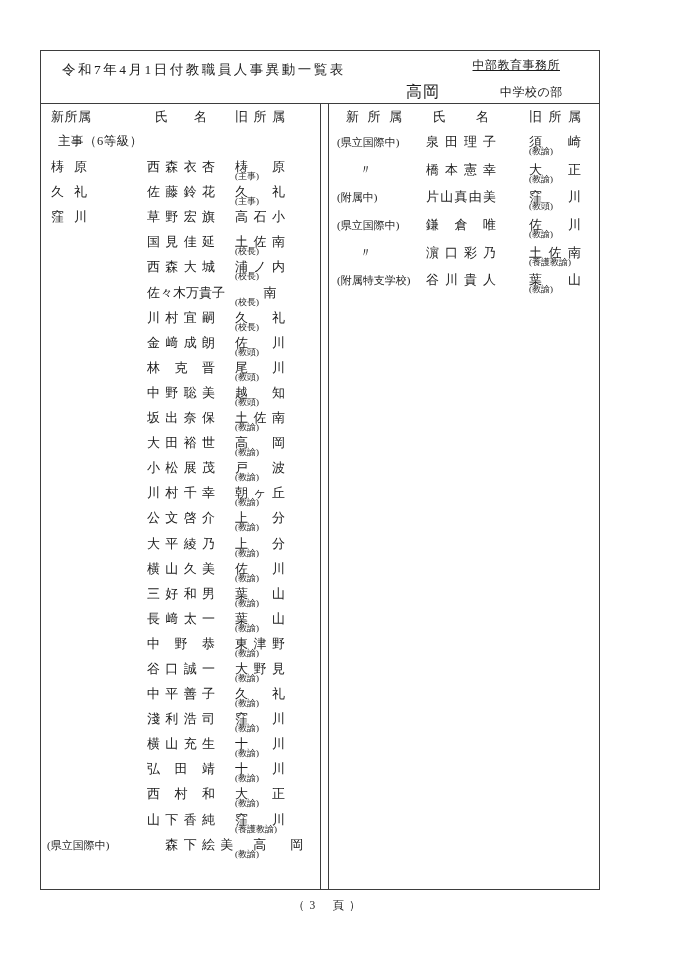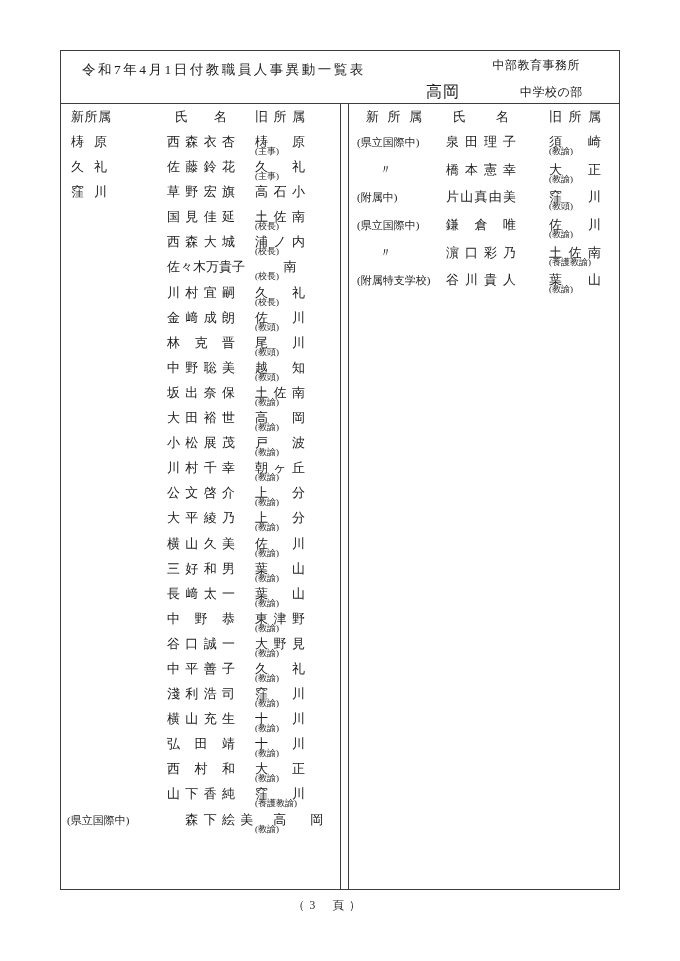--- a/index.html
+++ b/index.html
@@ -3,26 +3,26 @@
 <meta charset="utf-8">
 <style>
   html,body { margin:0; padding:0; background:#ffffff; }
   .page {
     position:relative; width:680px; height:961px; background:#fff;
     font-family:"Liberation Serif","DejaVu Serif",serif;
     color:#1c1c1c;
   }
   .doc-box {
     position:absolute; left:40px; top:50px; width:560px; height:840px;
-    border:1.6px solid #3d3d3d; box-sizing:border-box;margin-left:20px;
+    border:1.6px solid #3d3d3d; box-sizing:border-box;
   }
   
   .title-area { position:relative; height:52px; border-bottom:1px solid #3d3d3d; }
   .doc-title { position:absolute; left:21px; top:10px; font-size:13.5px; letter-spacing:2.5px; white-space:nowrap; }
-  .office { position:absolute; right:39px; top:6px; font-size:12px; letter-spacing:0.5px; white-space:nowrap; }
+  .office { position:absolute; right:39px; top:6px; font-size:12px; letter-spacing:0.5px; white-space:nowrap;text-decoration:underline; }
   .region-name { position:absolute; left:365px; top:31px; font-size:16px; letter-spacing:1px; }
   .section-name { position:absolute; left:459px; top:33px; font-size:12px; letter-spacing:0.5px;text-align:right; }
   
   .columns { position:absolute; top:52px; left:0; right:0; bottom:0; display:flex; }
   .col { box-sizing:border-box; padding-top:6px; overflow:hidden; }
   .col.left  { width:279px; padding-left:6px; }
   .divider { width:9px; border-left:1px solid #3d3d3d; border-right:1px solid #3d3d3d; box-sizing:border-box; }
   .col.right { flex:1; padding-left:8px; }
   
   .col-header { display:flex; height:16px; margin-bottom:9px; font-size:13px; line-height:15px; }
@@ -87,20 +87,23 @@
                 <span>名</span>
               </span>
             </div>
           <div class="cell old h-old sp">
               <span>旧</span>
               <span>所</span>
               <span>属</span>
             </div>
         </div>
         <div class="rows">
+  <div class="row group-row">
+    <div class="group-label indent">主事（6等級）</div>
+  </div>
 
   <div class="row">
     <div class="cell new">
                 <span class="new-inner sp">
                   <span>梼</span>
                   <span>原</span>
                 </span>
               </div>
     <div class="cell name sp">
                 <span>西</span>

